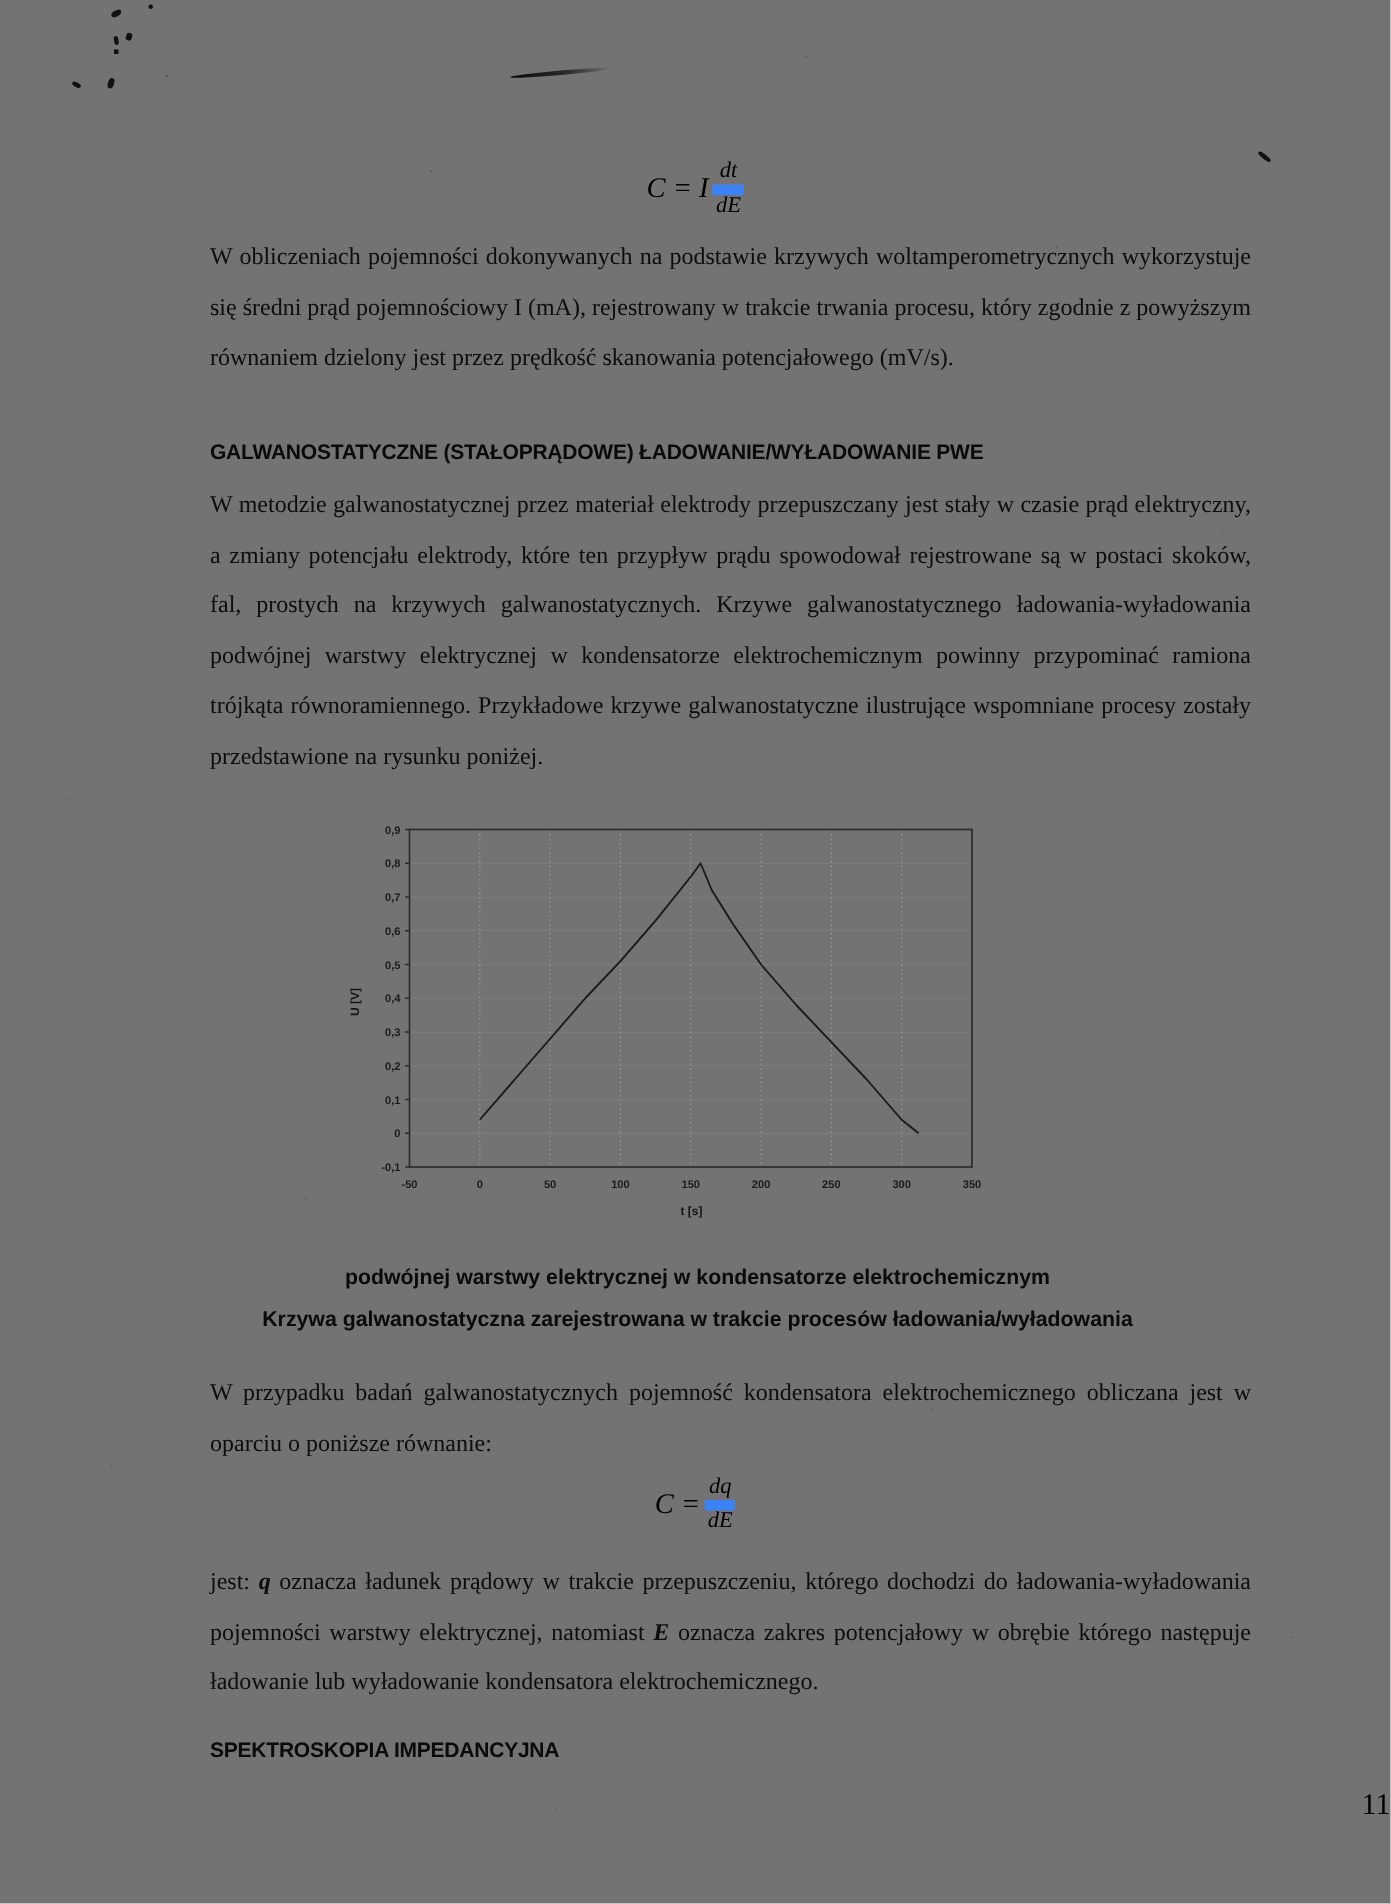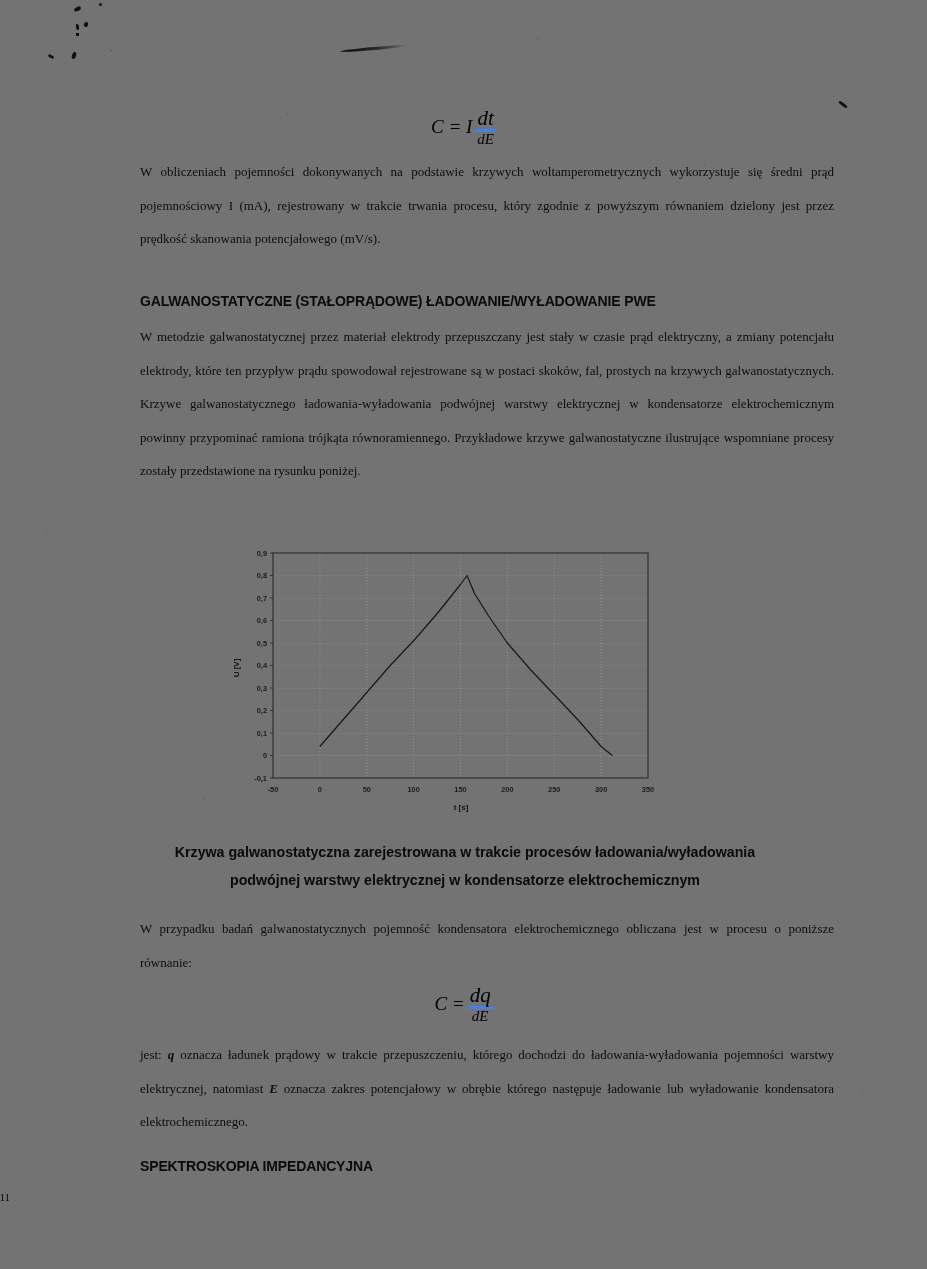--- a/index.html
+++ b/index.html
@@ -73,37 +73,37 @@
   .frac {
     display: inline-block;
     vertical-align: middle;
     text-align: center;
     margin-left: 3px;
     position: relative;
     top: -1px;
   }
   .frac .num {
     display: block;
-    font-size: 21px;
+    font-size: 15px;
     line-height: 1.05;
     padding: 0 2px;
   }
   .frac .den {
     display: block;
     font-size: 15px;
     line-height: 1.05;
-    border-top: 3px solid #3b82f6;
+    border-top: 7px solid #3b82f6;
     padding: 0 2px;
   }
 
   .para {
     position: absolute;
     left: 140px;
     width: 694px;
-    font-size: 13px;
+    font-size: 16px;
     line-height: 33.5px;
     text-align: justify;
     text-justify: inter-word;
     color: #0d0d0d;
   }
   .para i, .para em { font-style: italic; font-weight: bold; }
 
   .section-head {
     position: absolute;
     left: 140px;
@@ -123,22 +123,22 @@
     font-family: "Liberation Sans", sans-serif;
     font-weight: bold;
     font-size: 14.2px;
     line-height: 28px;
     color: #0a0a0a;
   }
 
   #page-number {
     position: absolute;
     left: 0; right: 0;
-    text-align: left;
-    font-size: 10px;
+    text-align: right;
+    font-size: 20px;
   }
 
   
   #chart-figure {
     position: absolute;
     left: 225px;
     top: 540px;
     width: 440px;
     height: 282px;
   }
@@ -242,25 +242,25 @@
           <text class="tick-text" x="376.125" y="252" text-anchor="middle">300</text>
           <text class="tick-text" x="423" y="252" text-anchor="middle">350</text>
         </g>
       <polyline id="chart-series-line" fill="none" stroke="#1a1a1a" stroke-width="1.25" stroke-linejoin="round" points="94.88,206.50 118.31,179.50 141.75,152.50 165.19,125.50 188.63,100.75 212.06,73.75 235.50,44.50 242.06,35.50 249.56,53.50 263.63,76.00 282.38,103.00 305.81,130.00 329.25,154.75 352.69,179.50 376.13,206.50 387.38,215.50"></polyline>
       <text id="y-axis-title" class="axis-title" x="14" y="128" transform="rotate(-90 14 128)" text-anchor="middle">U [V]</text>
       <text id="x-axis-title" class="axis-title" x="236" y="270" text-anchor="middle">t [s]</text>
     </svg>
   </div>
 
   <div class="caption" style="top:838px;">
+    <div>podwójnej warstwy elektrycznej w kondensatorze elektrochemicznym</div>
     <div>Krzywa galwanostatyczna zarejestrowana w trakcie procesów ładowania/wyładowania</div>
-    <div>podwójnej warstwy elektrycznej w kondensatorze elektrochemicznym</div>
-  </div>
-
-  <div class="para" style="top:912px;">W przypadku badań galwanostatycznych pojemność kondensatora elektrochemicznego obliczana jest w procesu o poniższe równanie:</div>
+  </div>
+
+  <div class="para" style="top:912px;">W przypadku badań galwanostatycznych pojemność kondensatora elektrochemicznego obliczana jest w oparciu o poniższe równanie:</div>
 
   <div class="formula" style="top:985px;">
     <span>C =</span><span class="frac"><span class="num">dq</span><span class="den">dE</span></span>
   </div>
 
   <div class="para" style="top:1038px;">
     <span>jest: </span><i>q</i><span> oznacza ładunek prądowy w trakcie przepuszczeniu, którego dochodzi do ładowania-wyładowania pojemności warstwy elektrycznej, natomiast </span><i>E</i><span> oznacza zakres potencjałowy w obrębie którego następuje ładowanie lub wyładowanie kondensatora elektrochemicznego.</span>
   </div>
 
   <div class="section-head" style="top:1158px;">SPEKTROSKOPIA IMPEDANCYJNA</div>

